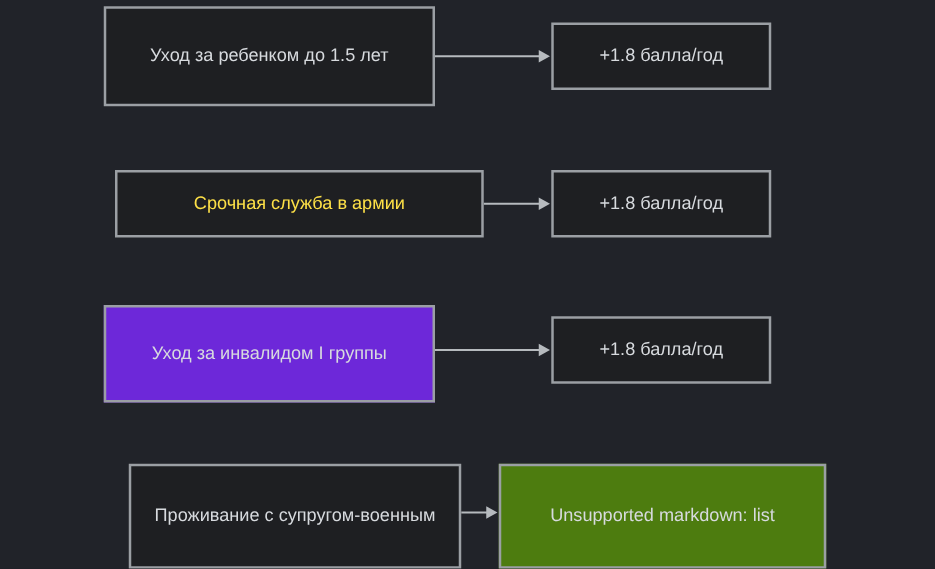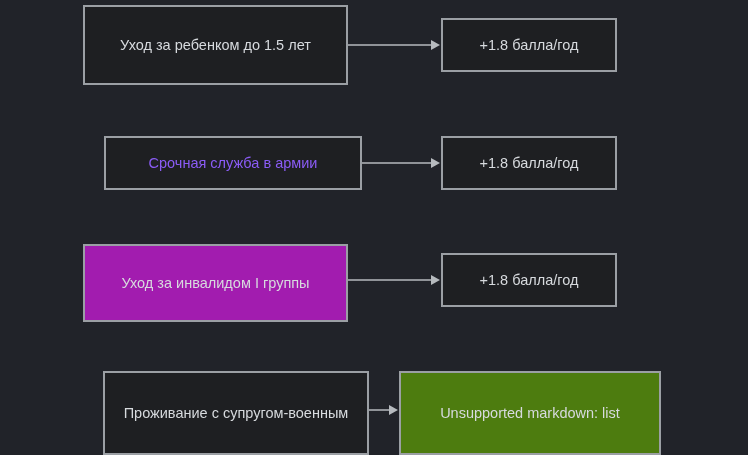--- a/index.html
+++ b/index.html
@@ -70,27 +70,27 @@
       </g>
   </svg>
 
   <div id="nodes-layer">
       <div class="node" style="left: 83px; top: 5px; width: 265px; height: 80px; background: rgb(30, 31, 34); border-color: rgb(155, 159, 164); color: rgb(215, 218, 222);">
         <span class="node-label">Уход за ребенком до 1.5 лет</span>
       </div>
       <div class="node" style="left: 441px; top: 18px; width: 176px; height: 54px; background: rgb(30, 31, 34); border-color: rgb(155, 159, 164); color: rgb(215, 218, 222);">
         <span class="node-label">+1.8 балла/год</span>
       </div>
-      <div class="node" style="left: 104px; top: 136px; width: 258px; height: 54px; background: rgb(30, 31, 34); border-color: rgb(155, 159, 164); color: #8b5cf6;">
+      <div class="node" style="left: 92px; top: 136px; width: 295px; height: 54px; background: rgb(30, 31, 34); border-color: rgb(155, 159, 164); color: #fde047;">
         <span class="node-label">Срочная служба в армии</span>
       </div>
       <div class="node" style="left: 441px; top: 136px; width: 176px; height: 54px; background: rgb(30, 31, 34); border-color: rgb(155, 159, 164); color: rgb(215, 218, 222);">
         <span class="node-label">+1.8 балла/год</span>
       </div>
-      <div class="node" style="left: 83px; top: 244px; width: 265px; height: 78px; background: #a21caf; border-color: rgb(155, 159, 164); color: rgb(215, 218, 222);">
+      <div class="node" style="left: 83px; top: 244px; width: 265px; height: 78px; background: #6d28d9; border-color: rgb(155, 159, 164); color: rgb(215, 218, 222);">
         <span class="node-label">Уход за инвалидом I группы</span>
       </div>
       <div class="node" style="left: 441px; top: 253px; width: 176px; height: 54px; background: rgb(30, 31, 34); border-color: rgb(155, 159, 164); color: rgb(215, 218, 222);">
         <span class="node-label">+1.8 балла/год</span>
       </div>
       <div class="node" style="left: 83px; top: 371px; width: 266px; height: 84px; background: rgb(30, 31, 34); border-color: rgb(155, 159, 164); color: rgb(215, 218, 222); margin-left: 20px;">
         <span class="node-label">Проживание с супругом-военным</span>
       </div>
       <div class="node" style="left: 399px; top: 371px; width: 262px; height: 84px; background: #4d7c0f; border-color: rgb(155, 159, 164); color: rgb(215, 218, 222);">
         <span class="node-label">Unsupported markdown: list</span>

